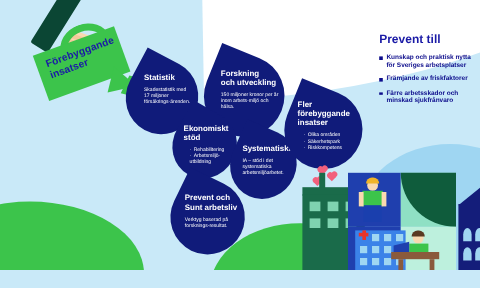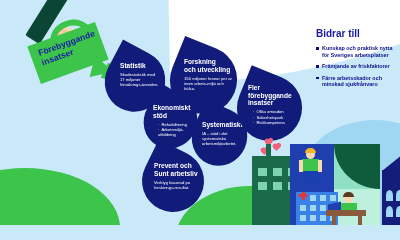--- a/index.html
+++ b/index.html
@@ -240,21 +240,21 @@
     <div class="drop-inner">
       <div class="txt">
         <div class="d-title">Prevent och</div>
         <div class="d-title">Sunt arbetsliv</div>
         <div class="d-body">Verktyg baserad på forsknings-resultat.</div>
       </div>
     </div>
   </div>
 
   <div class="panel">
-    <div class="panel-title">Bidrar till</div>
+    <div class="panel-title">Prevent till</div>
     <ul>
       <li>Kunskap och praktisk nytta för Sveriges arbetsplatser</li>
       <li>Främjande av friskfaktorer</li>
       <li>Färre arbetsskador och minskad sjukfrånvaro</li>
     </ul>
   </div>
 
   <div class="illus">
     <div class="heart" style="left:26px;top:0px;"></div>
     <div class="heart" style="left:34px;top:5px;"></div>

